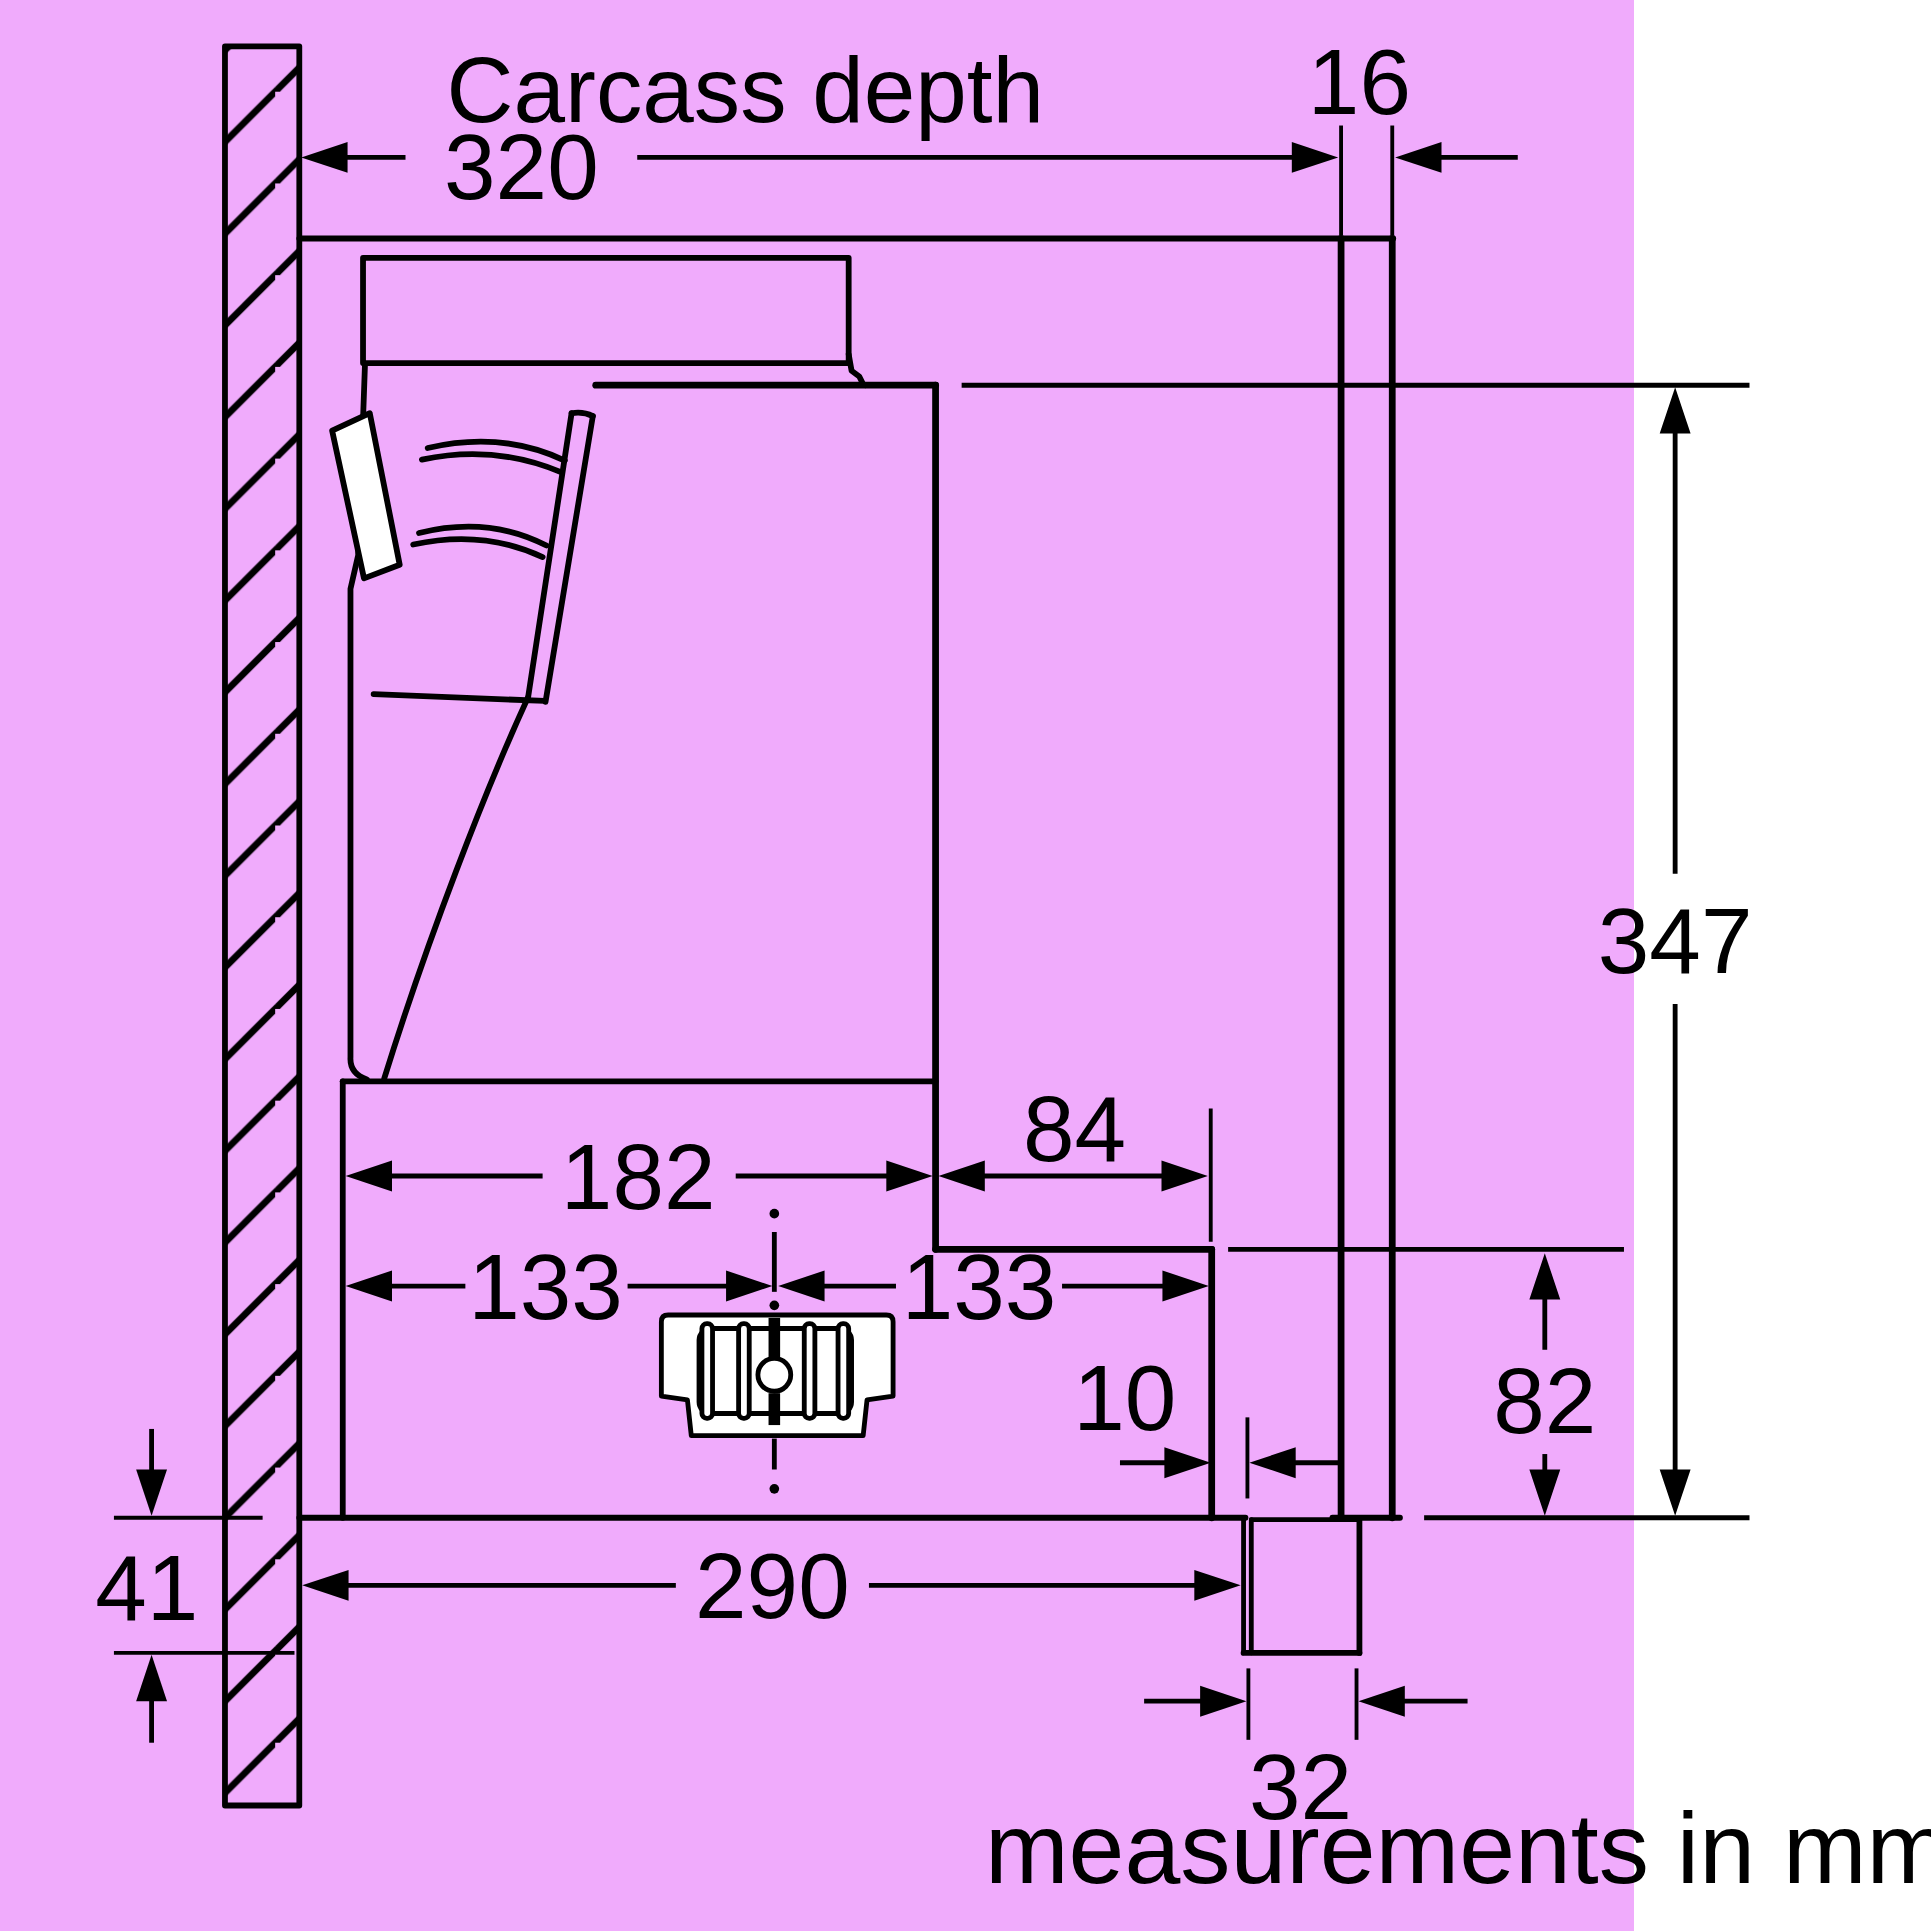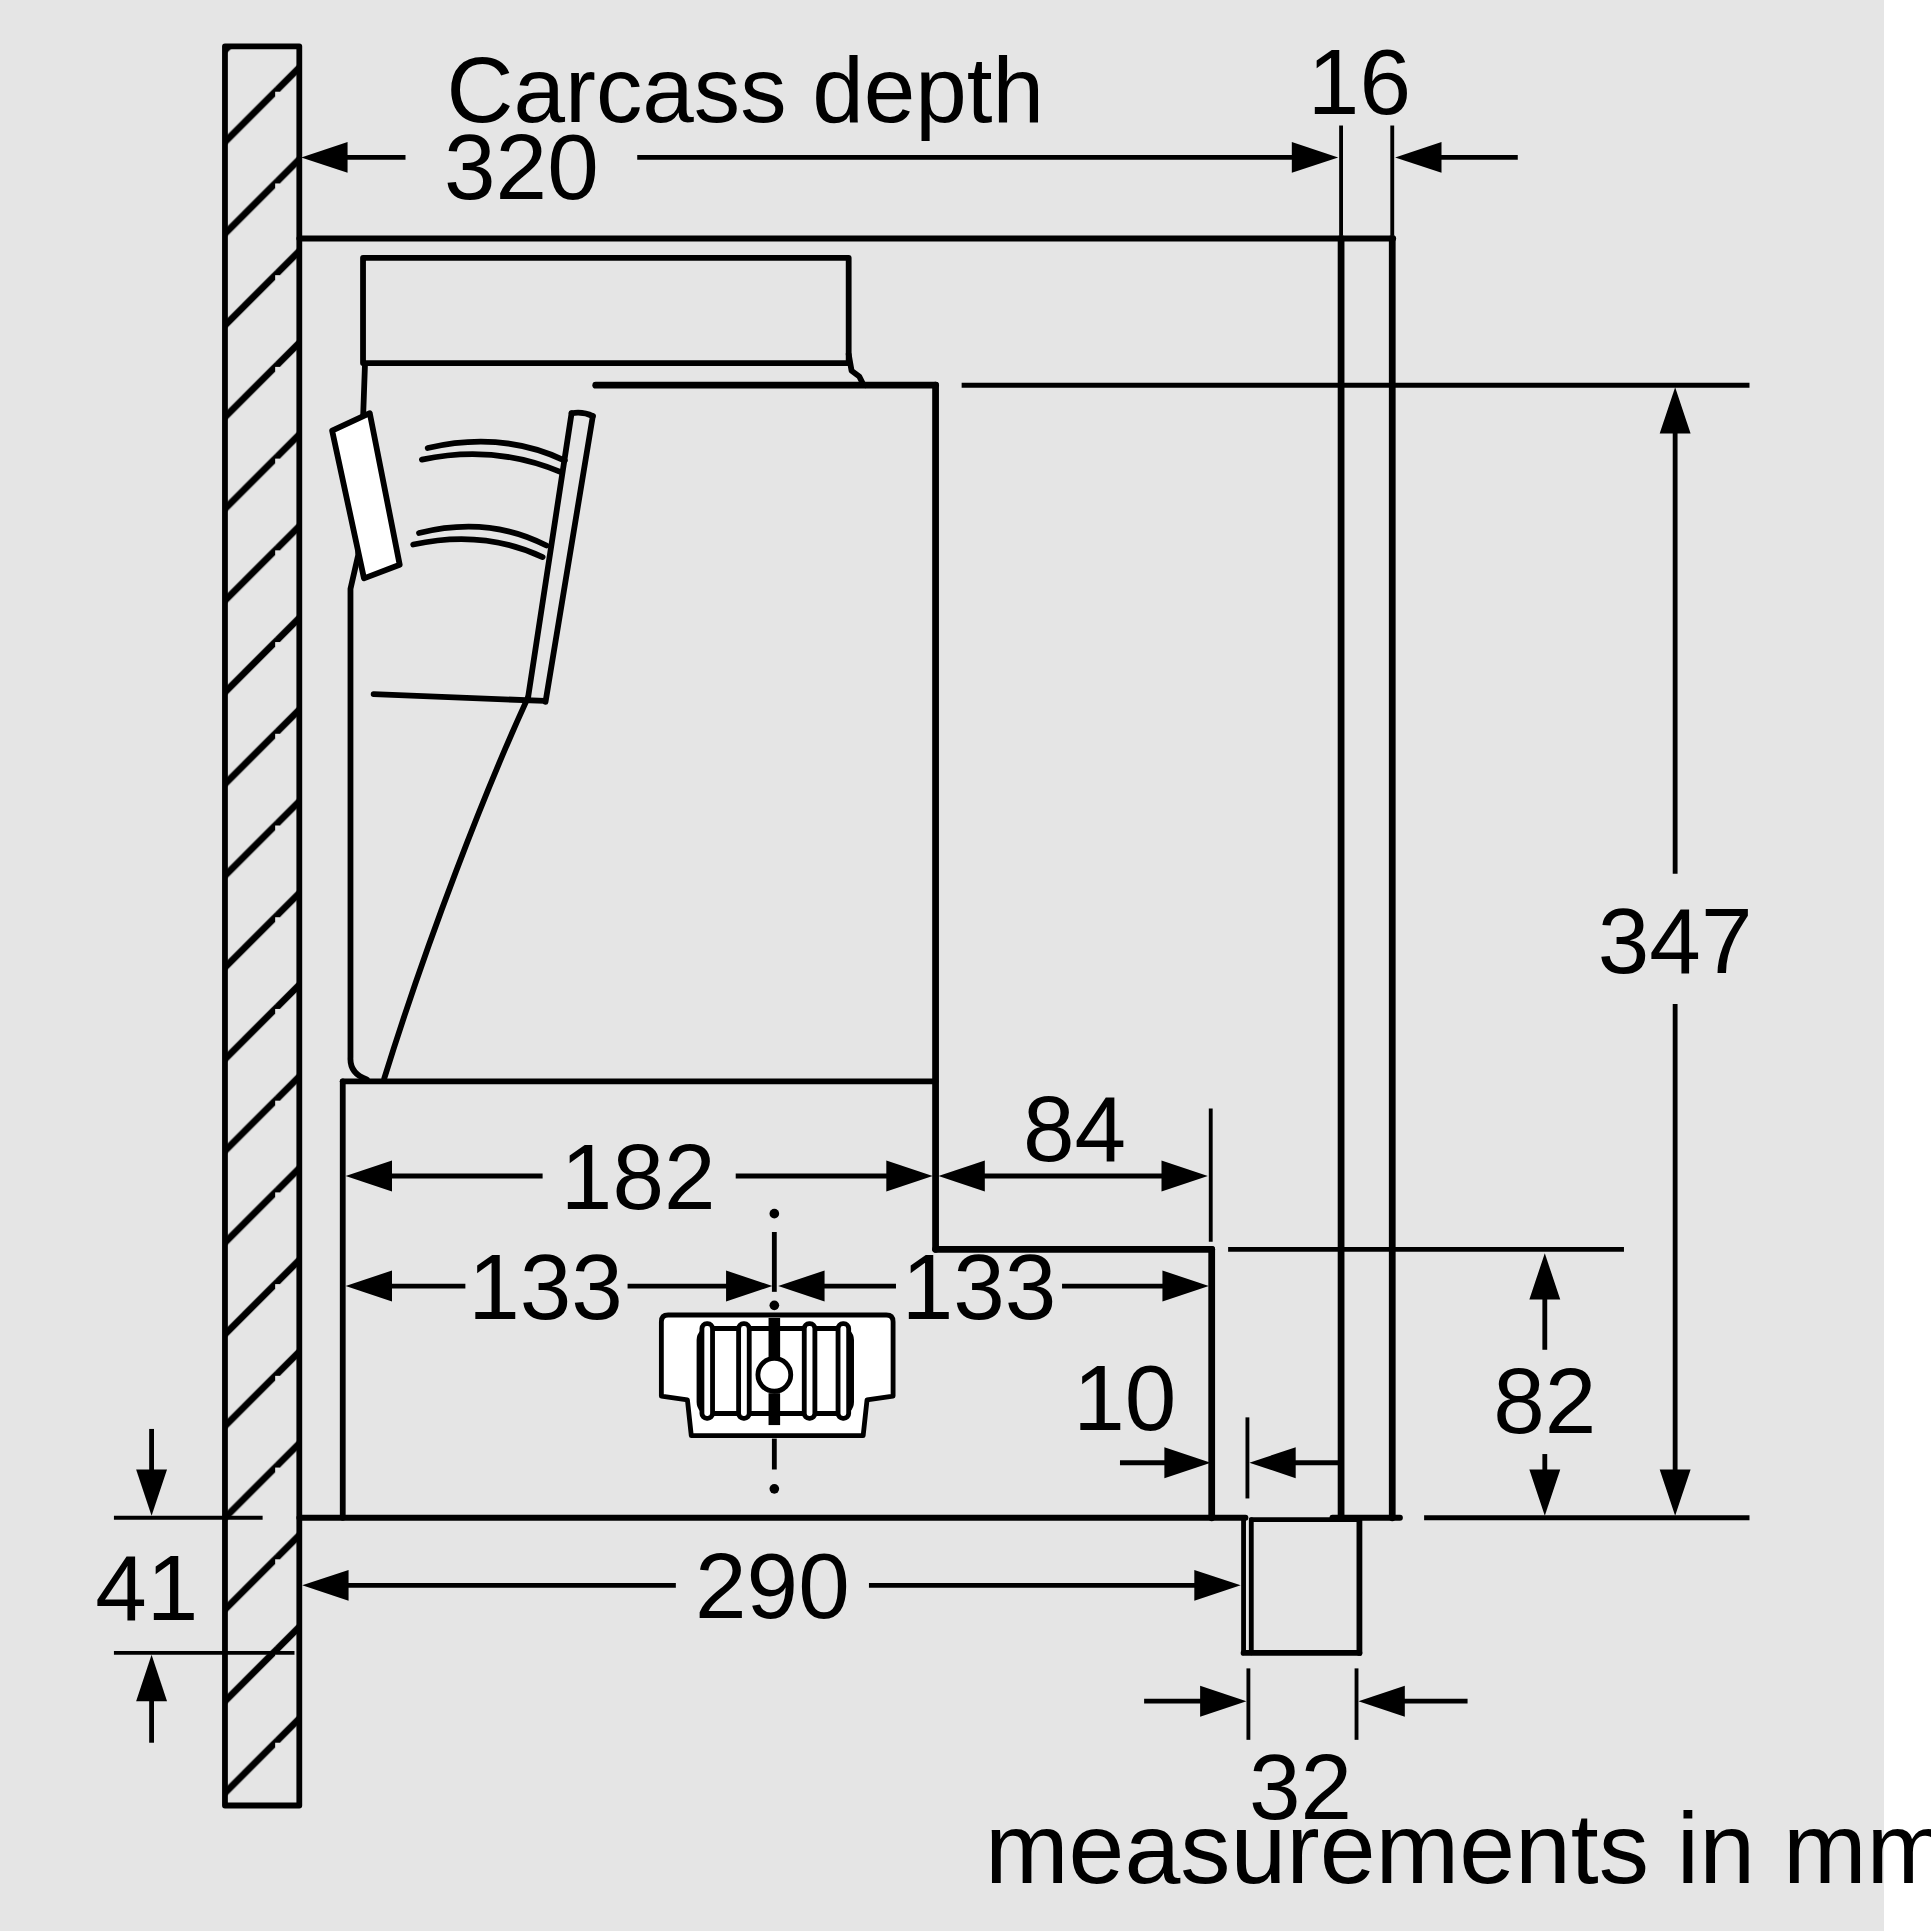--- a/index.html
+++ b/index.html
@@ -1,23 +1,23 @@
 <!DOCTYPE html>
 <html><head>
 <meta charset="utf-8">
 <style>
   html, body {
     margin: 0;
     padding: 0;
     background: #ffffff;
   }
   .stage {
-    width: 1884px;
+    width: 1634px;
     height: 1931px;
-    background: #e5e5e5;
+    background: #f0abfc;
     position: relative;
   }
   svg { display: block; }
   .dim-text {
     font-family: "Liberation Sans", "DejaVu Sans", sans-serif;
     font-size: 96px;
     fill: #000000;
   }
   .dim-text-big {
     font-family: "Liberation Sans", "DejaVu Sans", sans-serif;

